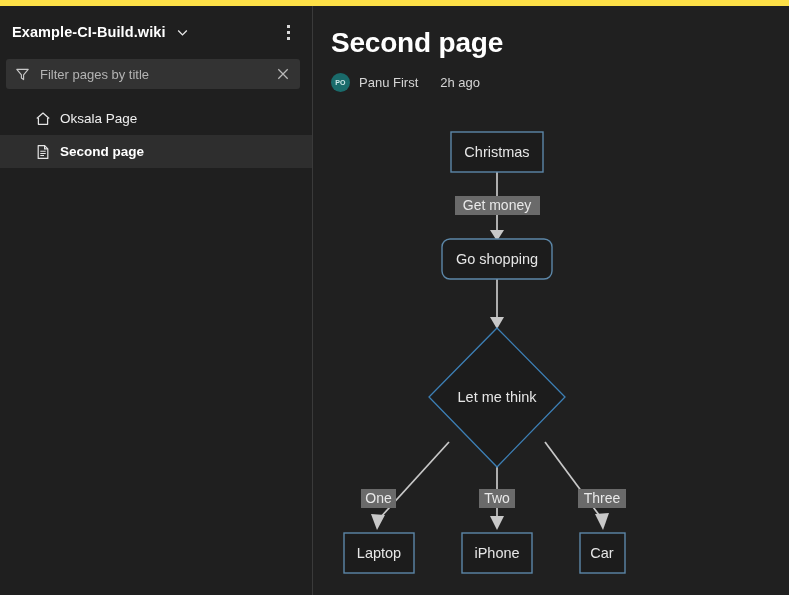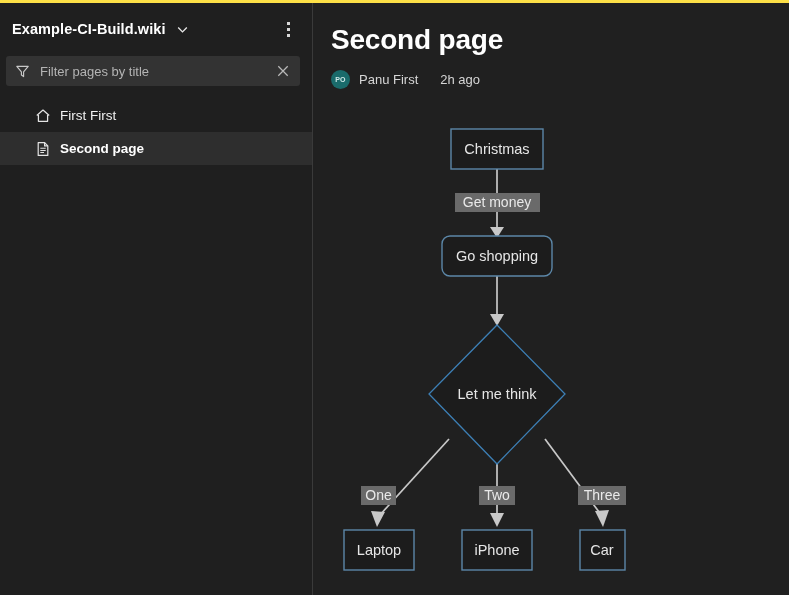--- a/index.html
+++ b/index.html
@@ -7,21 +7,21 @@
     width: 789px; height: 595px;
     background: #1e1e1e;
     font-family: "Liberation Sans", sans-serif;
     overflow: hidden;
   }
   #app {
     position: relative;
     width: 789px; height: 595px;
     display: flex;
     background: #7dd3fc;
-    border-top: 3px solid #fde047;
+    border-top: 6px solid #fde047;
   }
 
   
   #sidebar {
     position: relative;
     width: 313px;
     height: 100%;
     background: #1f1f1f;
     border-right: 1px solid #3a3a3a;
     flex: 0 0 313px;
@@ -231,21 +231,21 @@
 
     <div id="page-list">
 
       <div class="page-item">
         <span class="pi-icon">
           <svg width="16" height="16" viewBox="0 0 16 16">
             <path d="M1.8 7.4 L8 2.1 L14.2 7.4" fill="none" stroke="#e4e4e4" stroke-width="1.25" stroke-linejoin="round"></path>
             <path d="M3.4 7.0 L3.4 13.3 L12.6 13.3 L12.6 7.0" fill="none" stroke="#e4e4e4" stroke-width="1.25" stroke-linejoin="round"></path>
           </svg>
         </span>
-        <span class="pi-label">First First</span>
+        <span class="pi-label">Oksala Page</span>
       </div>
 
       <div class="page-item selected">
         <span class="pi-icon">
           <svg width="16" height="16" viewBox="0 0 16 16">
             <path d="M3.2 1.6 L9.6 1.6 L12.8 4.8 L12.8 14.4 L3.2 14.4 Z" fill="none" stroke="#e4e4e4" stroke-width="1.2" stroke-linejoin="round"></path>
             <path d="M9.6 1.6 L9.6 4.8 L12.8 4.8" fill="none" stroke="#e4e4e4" stroke-width="1.2"></path>
             <path d="M5.3 7.3 L10.7 7.3 M5.3 9.4 L10.7 9.4 M5.3 11.5 L9.0 11.5" stroke="#e4e4e4" stroke-width="1.05"></path>
           </svg>
         </span>

